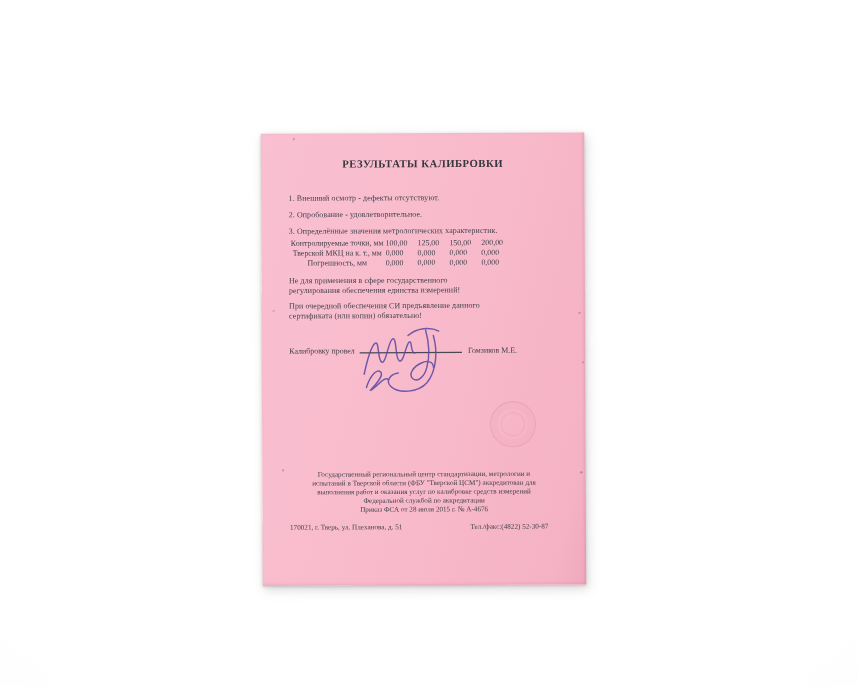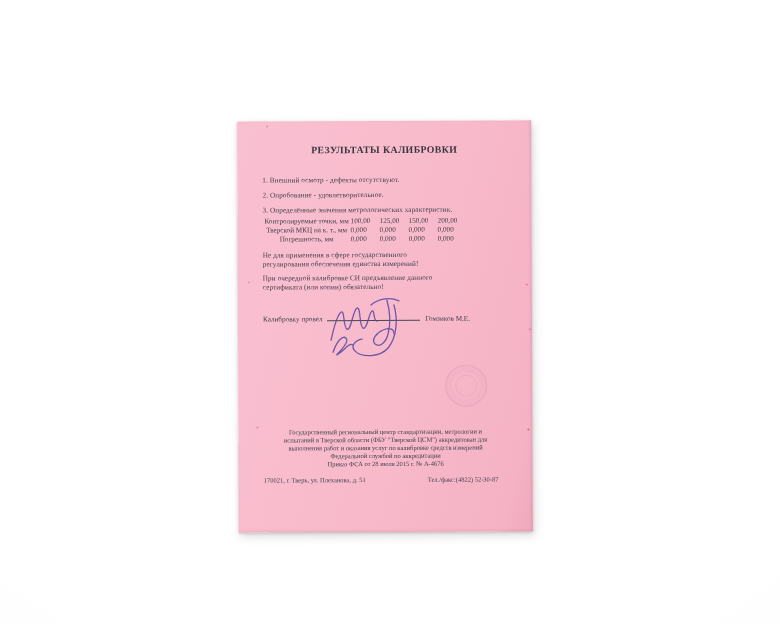--- a/index.html
+++ b/index.html
@@ -176,21 +176,21 @@
       <div class="meas-row">
         <span class="meas-label">Погрешность, мм</span>
         <span class="meas-val">0,000</span>
         <span class="meas-val">0,000</span>
         <span class="meas-val">0,000</span>
         <span class="meas-val">0,000</span>
       </div>
     </div>
 
     <div class="note note-1">Не для применения в сфере государственного регулирования обеспечения единства измерений!</div>
-    <div class="note note-2">При очередной калибровке СИ предъявление данного сертификата (или копии) обязательно!</div>
+    <div class="note note-2">При очередной обеспечения СИ предъявление данного сертификата (или копии) обязательно!</div>
 
     <div class="sig-row">
       <span>Калибровку провел</span><span class="sig-line"></span><span class="sig-name">Гомзиков М.Е.</span>
     </div>
 
     <svg class="signature-svg" viewBox="0 0 100 68">
       <g fill="none" stroke="#5b4ba2" stroke-width="1.3" stroke-linecap="round" stroke-linejoin="round" opacity="0.88">
         <path d="M7,47 C9,38 13,22 17,19 C21,16 19,34 23,36 C27,38 29,17 33,15 C37,13 35,33 39,35 C43,37 45,20 48,18 C51,16 49,28 53,28"></path>
         <path d="M47,12 C55,5 67,4 75,8"></path>
         <path d="M63,7 C66,18 67,30 64,41 C62,49 56,55 51,51 C47,47 52,40 59,37 C65,34 70,36 70,41"></path>

